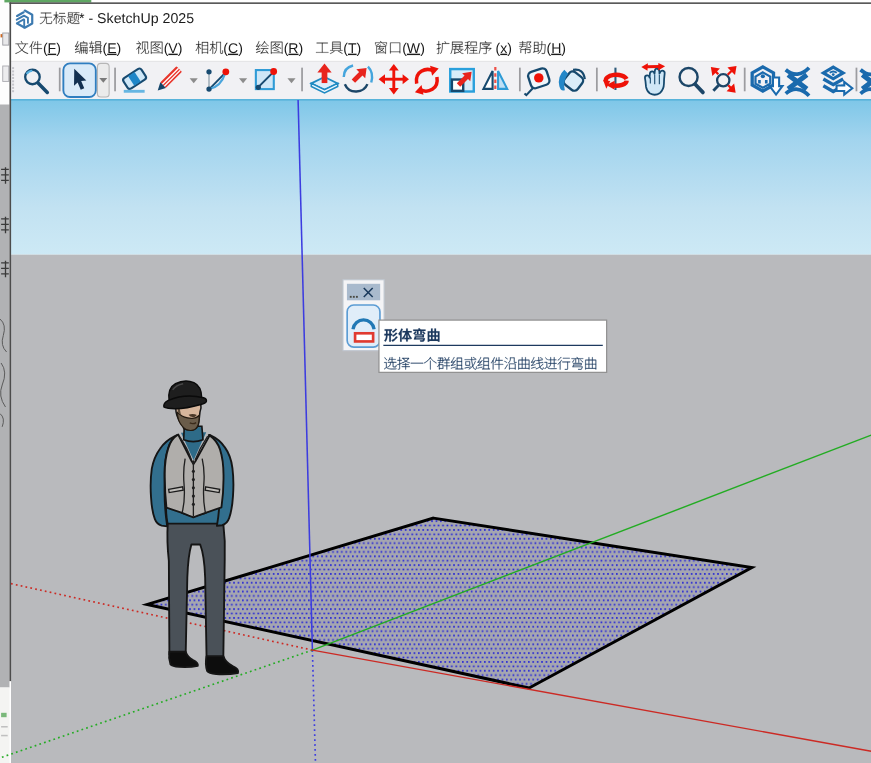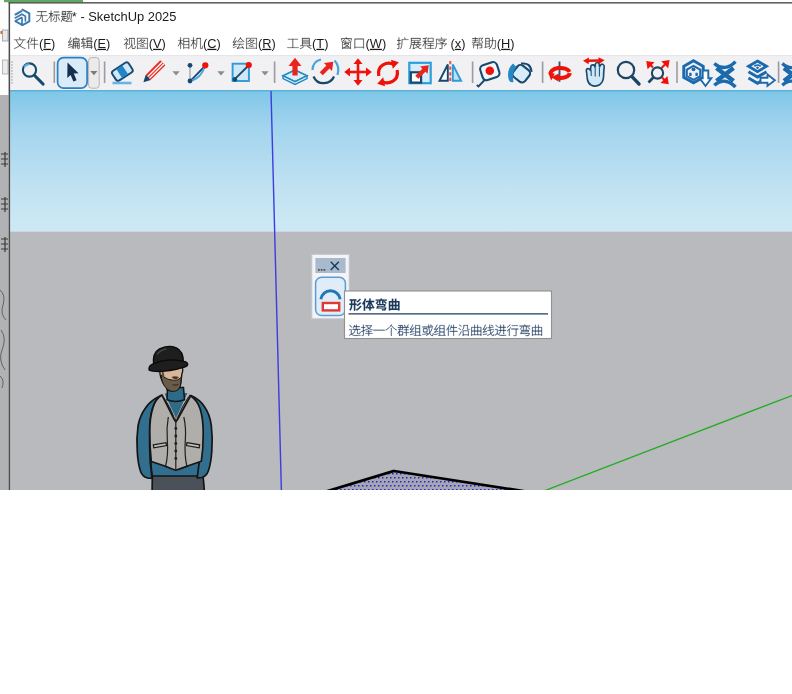--- a/index.html
+++ b/index.html
@@ -1,16 +1,16 @@
 <!DOCTYPE html>
 <html><head>
 <meta charset="utf-8">
 <style>
 html,body{margin:0;padding:0;}
-#stage{position:relative;width:792px;height:490px;overflow:hidden;background:#fff;}
+#stage{position:relative;width:792px;height:694px;overflow:hidden;background:#fff;}
 svg{display:block;}
 </style>
 </head>
 <body>
 <div id="stage">
 <svg width="792" height="694" viewBox="0 0 792 694">
 <defs>
 <path id="g4e00" d="M50 407H955V374H50Z"></path>
 <path id="g4e2a" d="M514 831 539 819Q488 735 414.0 653.0Q340 571 251.5 502.0Q163 433 70 386Q66 391 59.5 397.0Q53 403 47 407Q141 453 229.0 521.0Q317 589 391.0 669.0Q465 749 514 831ZM511 789Q561 711 626.5 644.0Q692 577 774.5 519.0Q857 461 956 407Q950 403 944.0 396.5Q938 390 934 384Q834 440 752.0 500.5Q670 561 604.5 630.0Q539 699 487 779ZM485 565H515V-70H485Z"></path>
 <path id="g4ef6" d="M621 819H650V-71H621ZM446 785 475 780Q462 708 443.0 640.5Q424 573 399.0 515.0Q374 457 343 411Q341 413 336.5 416.5Q332 420 327.5 423.0Q323 426 319 428Q350 472 374.5 529.0Q399 586 417.0 651.0Q435 716 446 785ZM427 615H899V585H419ZM317 317H939V287H317ZM293 827 322 819Q291 735 251.0 655.5Q211 576 164.5 506.5Q118 437 67 381Q65 384 61.0 388.5Q57 393 53.0 397.5Q49 402 45 405Q95 457 140.5 525.0Q186 593 225.5 670.0Q265 747 293 827ZM190 588 218 616 220 615V-68H190Z"></path>

